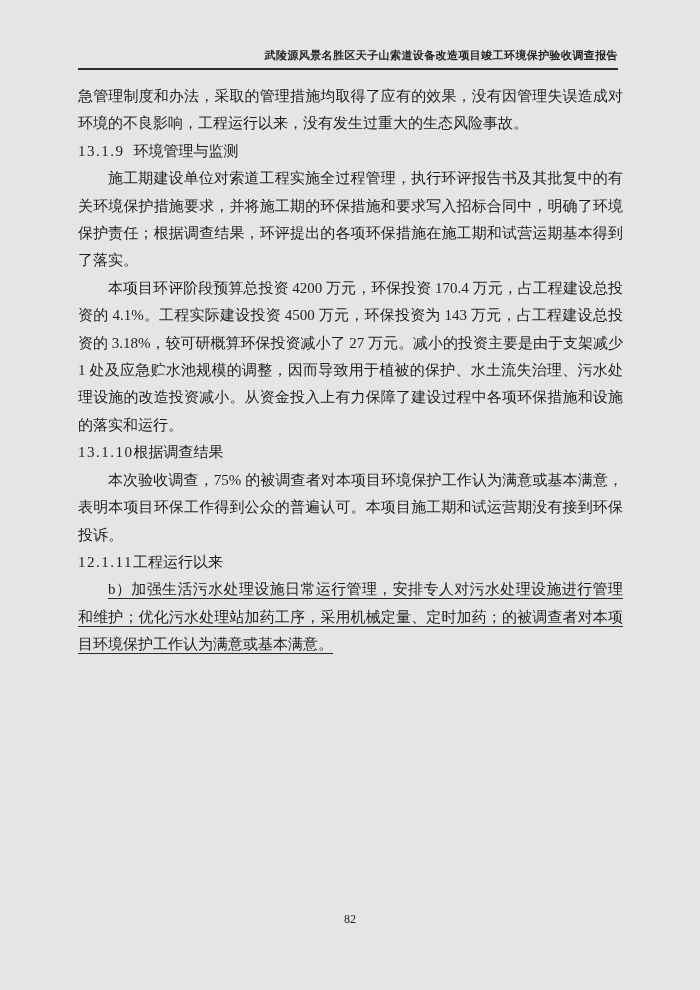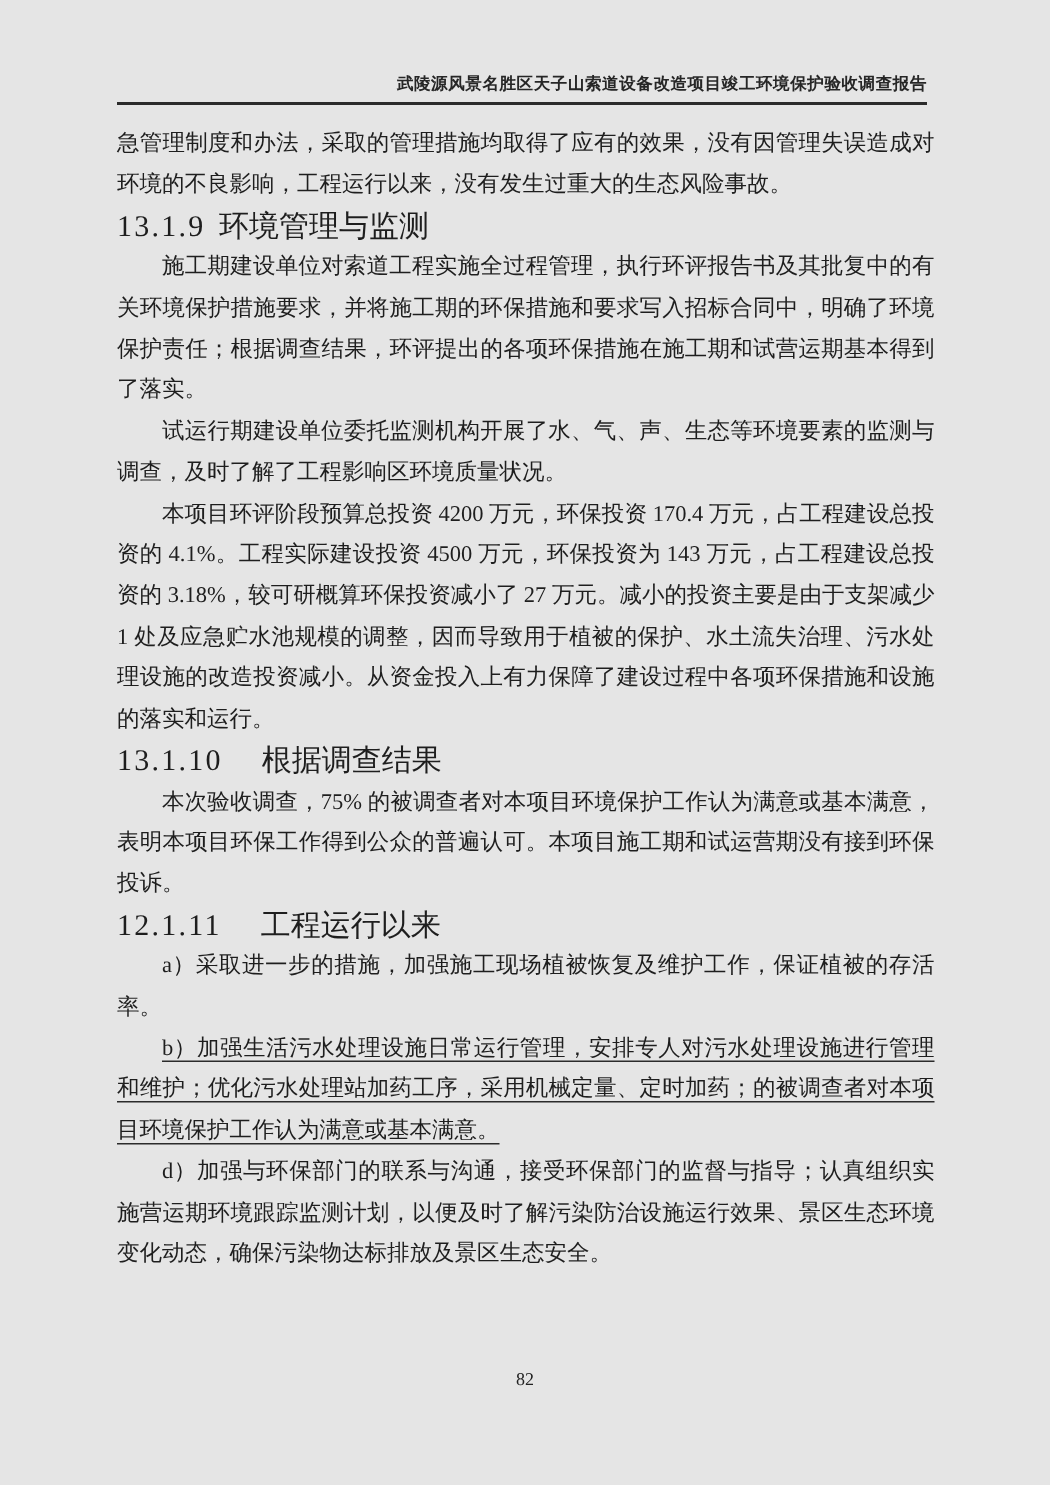--- a/index.html
+++ b/index.html
@@ -54,30 +54,30 @@
     padding: 0;
   }
   .para {
     text-indent: 2em;
   }
   .para-cont {
     text-indent: 0;
   }
   .heading {
     margin: 0;
-    font-size: 20px;
+    font-size: 15px;
     font-weight: normal;
     line-height: 27.4px;
     text-indent: 0;
   }
   .heading .h-num {
     letter-spacing: 1.5px;
   }
   .gap-sm { margin-right: 9px; }
-  .gap-lg { margin-right: 26px; }
+  .gap-lg { }
   .underlined {
     text-decoration: underline;
     text-decoration-thickness: 1px;
     text-underline-offset: 4px;
     text-decoration-color: #2b2b2b;
   }
   
   .page-footer {
     position: absolute;
     top: 912px;
@@ -100,38 +100,35 @@
   <div class="body-text">
 
     <p class="para-cont">急管理制度和办法，采取的管理措施均取得了应有的效果，没有因管理失误造成对环境的不良影响，工程运行以来，没有发生过重大的生态风险事故。</p>
 
     <h3 class="heading">
       <span class="h-num gap-sm">13.1.9</span><span>环境管理与监测</span>
     </h3>
 
     <p class="para">施工期建设单位对索道工程实施全过程管理，执行环评报告书及其批复中的有关环境保护措施要求，并将施工期的环保措施和要求写入招标合同中，明确了环境保护责任；根据调查结果，环评提出的各项环保措施在施工期和试营运期基本得到了落实。</p>
 
-    <p class="para">试运行期建设单位委托监测机构开展了水、气、声、生态等环境要素的监测与调查，及时了解了工程影响区环境质量状况。</p>
 
     <p class="para">本项目环评阶段预算总投资 4200 万元，环保投资 170.4 万元，占工程建设总投资的 4.1%。工程实际建设投资 4500 万元，环保投资为 143 万元，占工程建设总投资的 3.18%，较可研概算环保投资减小了 27 万元。减小的投资主要是由于支架减少 1 处及应急贮水池规模的调整，因而导致用于植被的保护、水土流失治理、污水处理设施的改造投资减小。从资金投入上有力保障了建设过程中各项环保措施和设施的落实和运行。</p>
 
     <h3 class="heading">
       <span class="h-num gap-lg">13.1.10</span><span>根据调查结果</span>
     </h3>
 
     <p class="para">本次验收调查，75% 的被调查者对本项目环境保护工作认为满意或基本满意，表明本项目环保工作得到公众的普遍认可。本项目施工期和试运营期没有接到环保投诉。</p>
 
     <h3 class="heading">
       <span class="h-num gap-lg">12.1.11</span><span>工程运行以来</span>
     </h3>
 
-    <p class="para">a）采取进一步的措施，加强施工现场植被恢复及维护工作，保证植被的存活率。</p>
 
     <p class="para underlined">b）加强生活污水处理设施日常运行管理，安排专人对污水处理设施进行管理和维护；优化污水处理站加药工序，采用机械定量、定时加药；的被调查者对本项目环境保护工作认为满意或基本满意。</p>
 
 
-    <p class="para">d）加强与环保部门的联系与沟通，接受环保部门的监督与指导；认真组织实施营运期环境跟踪监测计划，以便及时了解污染防治设施运行效果、景区生态环境变化动态，确保污染物达标排放及景区生态安全。</p>
 
   </div>
 
   <div class="page-footer">82</div>
 
 </div>
 
 </body></html>

